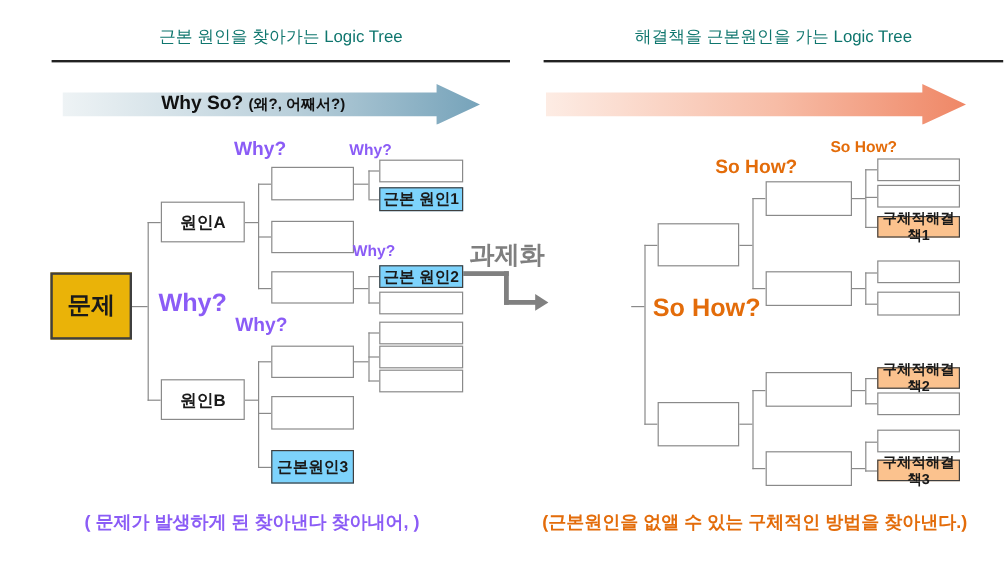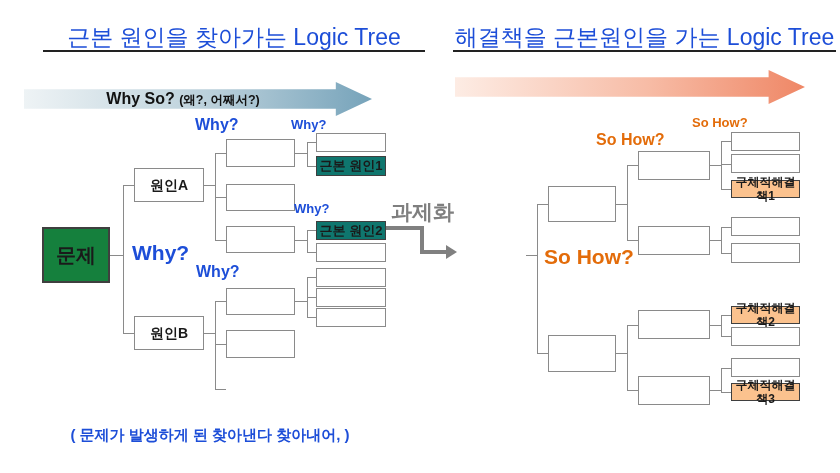--- a/index.html
+++ b/index.html
@@ -1,52 +1,52 @@
 <!DOCTYPE html>
 <html><head>
 <meta charset="utf-8">
 <style>
   html,body{margin:0;padding:0;background:#fff;}
   .stage{position:relative;width:840px;height:473px;background:#ffffff;overflow:hidden;
          font-family:"Liberation Sans","DejaVu Sans",sans-serif;color:#1a1a1a;}
   .abs{position:absolute;box-sizing:border-box;}
-  .title{font-size:23px;letter-spacing:0px;text-align:center;color:#1d4ed8;}
+  .title{font-size:14px;letter-spacing:0px;text-align:center;color:#0f766e;}
   .rule{height:2px;background:#222;}
   .banner{display:flex;align-items:center;justify-content:center;}
   .banner-shape{position:absolute;left:0;top:0;width:100%;height:100%;}
   .banner-text{position:relative;z-index:2;font-weight:bold;font-size:16px;color:#111;white-space:nowrap;padding-right:30px;}
   .banner-sub{font-size:12.5px;font-weight:bold;}
   .bx{position:absolute;box-sizing:border-box;background:#fff;border:1px solid #8a8a8a;
       display:flex;align-items:center;justify-content:center;text-align:center;line-height:1.2;}
-  .bx-blue{background:#15803d;border:2px solid #3f3f3f;font-weight:bold;}
-  .bx-blue-sm{background:#0f766e;border:1.5px solid #3f3f3f;font-weight:bold;}
+  .bx-blue{background:#eab308;border:2px solid #3f3f3f;font-weight:bold;}
+  .bx-blue-sm{background:#7dd3fc;border:1.5px solid #3f3f3f;font-weight:bold;}
   .bx-orange{background:#fbc28e;border:2px solid #7f7f7f;font-weight:bold;}
   .bx-orange-sm{background:#fbc28e;border:1.5px solid #3f3f3f;font-weight:bold;}
   .ln{position:absolute;background:#8a8a8a;}
   .thick{position:absolute;background:#808080;}
   .lbl{position:absolute;font-weight:bold;white-space:nowrap;}
-  .teal{color:#1d4ed8;}
+  .teal{color:#8b5cf6;}
   .orange{color:#e36c0a;}
   .gray{color:#7f7f7f;}
   .caption{position:absolute;font-weight:bold;font-size:15px;text-align:center;white-space:nowrap;}
   .arrowhead{position:absolute;width:0;height:0;border-top:7px solid transparent;
              border-bottom:7px solid transparent;border-left:11px solid #808080;}
 </style>
 </head>
 <body>
 
 <div class="stage">
 
   <div class="abs title" style="left:43px;top:22px;width:382px;">근본 원인을 찾아가는 Logic Tree</div>
   <div class="abs rule" style="left:43px;top:50px;width:382px;"></div>
 
   <div class="abs title" style="left:453px;top:22px;width:383px;">해결책을 근본원인을 가는 Logic Tree</div>
   <div class="abs rule" style="left:453px;top:50px;width:383px;"></div>
 
-  <div class="abs banner" style="left:24px;top:70px;width:348px;height:34px;margin-top:12px;">
+  <div class="abs banner" style="left:52px;top:70px;width:348px;height:34px;">
     <div class="banner-shape" style="background:linear-gradient(90deg,#eef3f5 0%,#b9cfda 55%,#76a3ba 100%);
                 clip-path:polygon(0 21%,89.6% 21%,89.6% 0,100% 50%,89.6% 100%,89.6% 79%,0 79%);"></div>
     <div class="banner-text">
       <span>Why So?</span>
       <span class="banner-sub">(왜?, 어째서?)</span>
     </div>
   </div>
 
   <div class="abs banner" style="left:455px;top:70px;width:350px;height:34px;">
     <div class="banner-shape" style="background:linear-gradient(90deg,#fdece4 0%,#f7bca6 55%,#ef8766 100%);
@@ -118,20 +118,21 @@
 
   <div class="bx bx-blue" style="left:42px;top:227px;width:68px;height:56px;font-size:20px;">문제</div>
   <div class="bx" style="left:134px;top:316px;width:70px;height:34px;font-weight:bold;font-size:14px;">원인B</div>
   <div class="bx" style="left:134px;top:168px;width:70px;height:34px;font-weight:bold;font-size:14px;">원인A</div>
 
   <div class="bx" style="left:226px;top:139px;width:69px;height:28px;"></div>
   <div class="bx" style="left:226px;top:184px;width:69px;height:27px;"></div>
   <div class="bx" style="left:226px;top:226px;width:69px;height:27px;"></div>
   <div class="bx" style="left:226px;top:288px;width:69px;height:27px;"></div>
   <div class="bx" style="left:226px;top:330px;width:69px;height:28px;"></div>
+  <div class="bx bx-blue-sm" style="left:226px;top:375px;width:69px;height:28px;font-size:13px;">근본원인3</div>
 
   <div class="bx" style="left:316px;top:133px;width:70px;height:19px;"></div>
   <div class="bx bx-blue-sm" style="left:316px;top:156px;width:70px;height:20px;font-size:13px;">근본 원인1</div>
   <div class="bx bx-blue-sm" style="left:316px;top:221px;width:70px;height:19px;font-size:13px;">근본 원인2</div>
   <div class="bx" style="left:316px;top:243px;width:70px;height:19px;"></div>
   <div class="bx" style="left:316px;top:268px;width:70px;height:19px;"></div>
   <div class="bx" style="left:316px;top:288px;width:70px;height:19px;"></div>
   <div class="bx" style="left:316px;top:308px;width:70px;height:19px;"></div>
 
 
@@ -159,14 +160,15 @@
   <div class="lbl teal" style="left:132px;top:241px;font-size:21px;">Why?</div>
   <div class="lbl teal" style="left:196px;top:263px;font-size:16px;">Why?</div>
 
   <div class="lbl gray" style="left:391px;top:198px;font-size:21px;font-family:Liberation Serif, serif;">과제화</div>
 
   <div class="lbl orange" style="left:692px;top:115px;font-size:13px;">So How?</div>
   <div class="lbl orange" style="left:596px;top:131px;font-size:16px;">So How?</div>
   <div class="lbl orange" style="left:544px;top:245px;font-size:21px;">So How?</div>
 
   <div class="caption teal" style="left:0px;top:426px;width:420px;">( 문제가 발생하게 된 찾아낸다 찾아내어, )</div>
+  <div class="caption orange" style="left:418px;top:426px;width:422px;">(근본원인을 없앨 수 있는 구체적인 방법을 찾아낸다.)</div>
 
 </div>
 
 </body></html>

